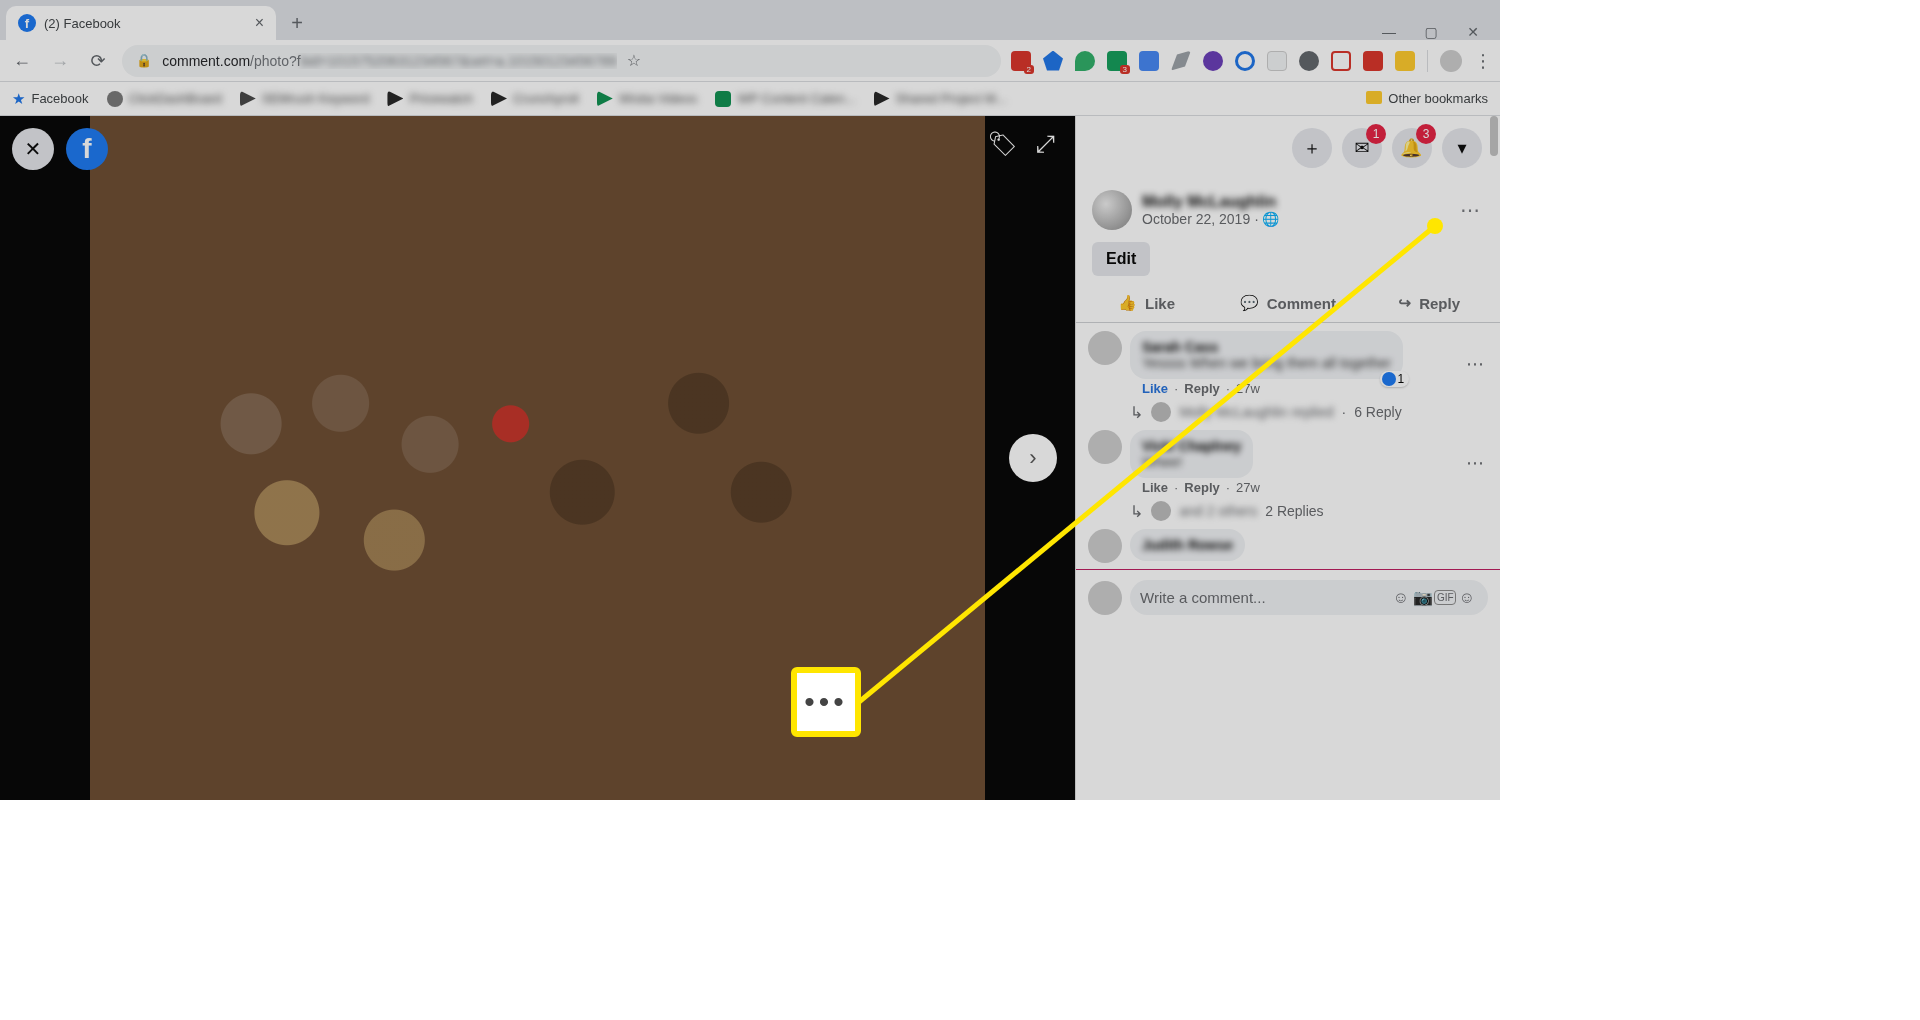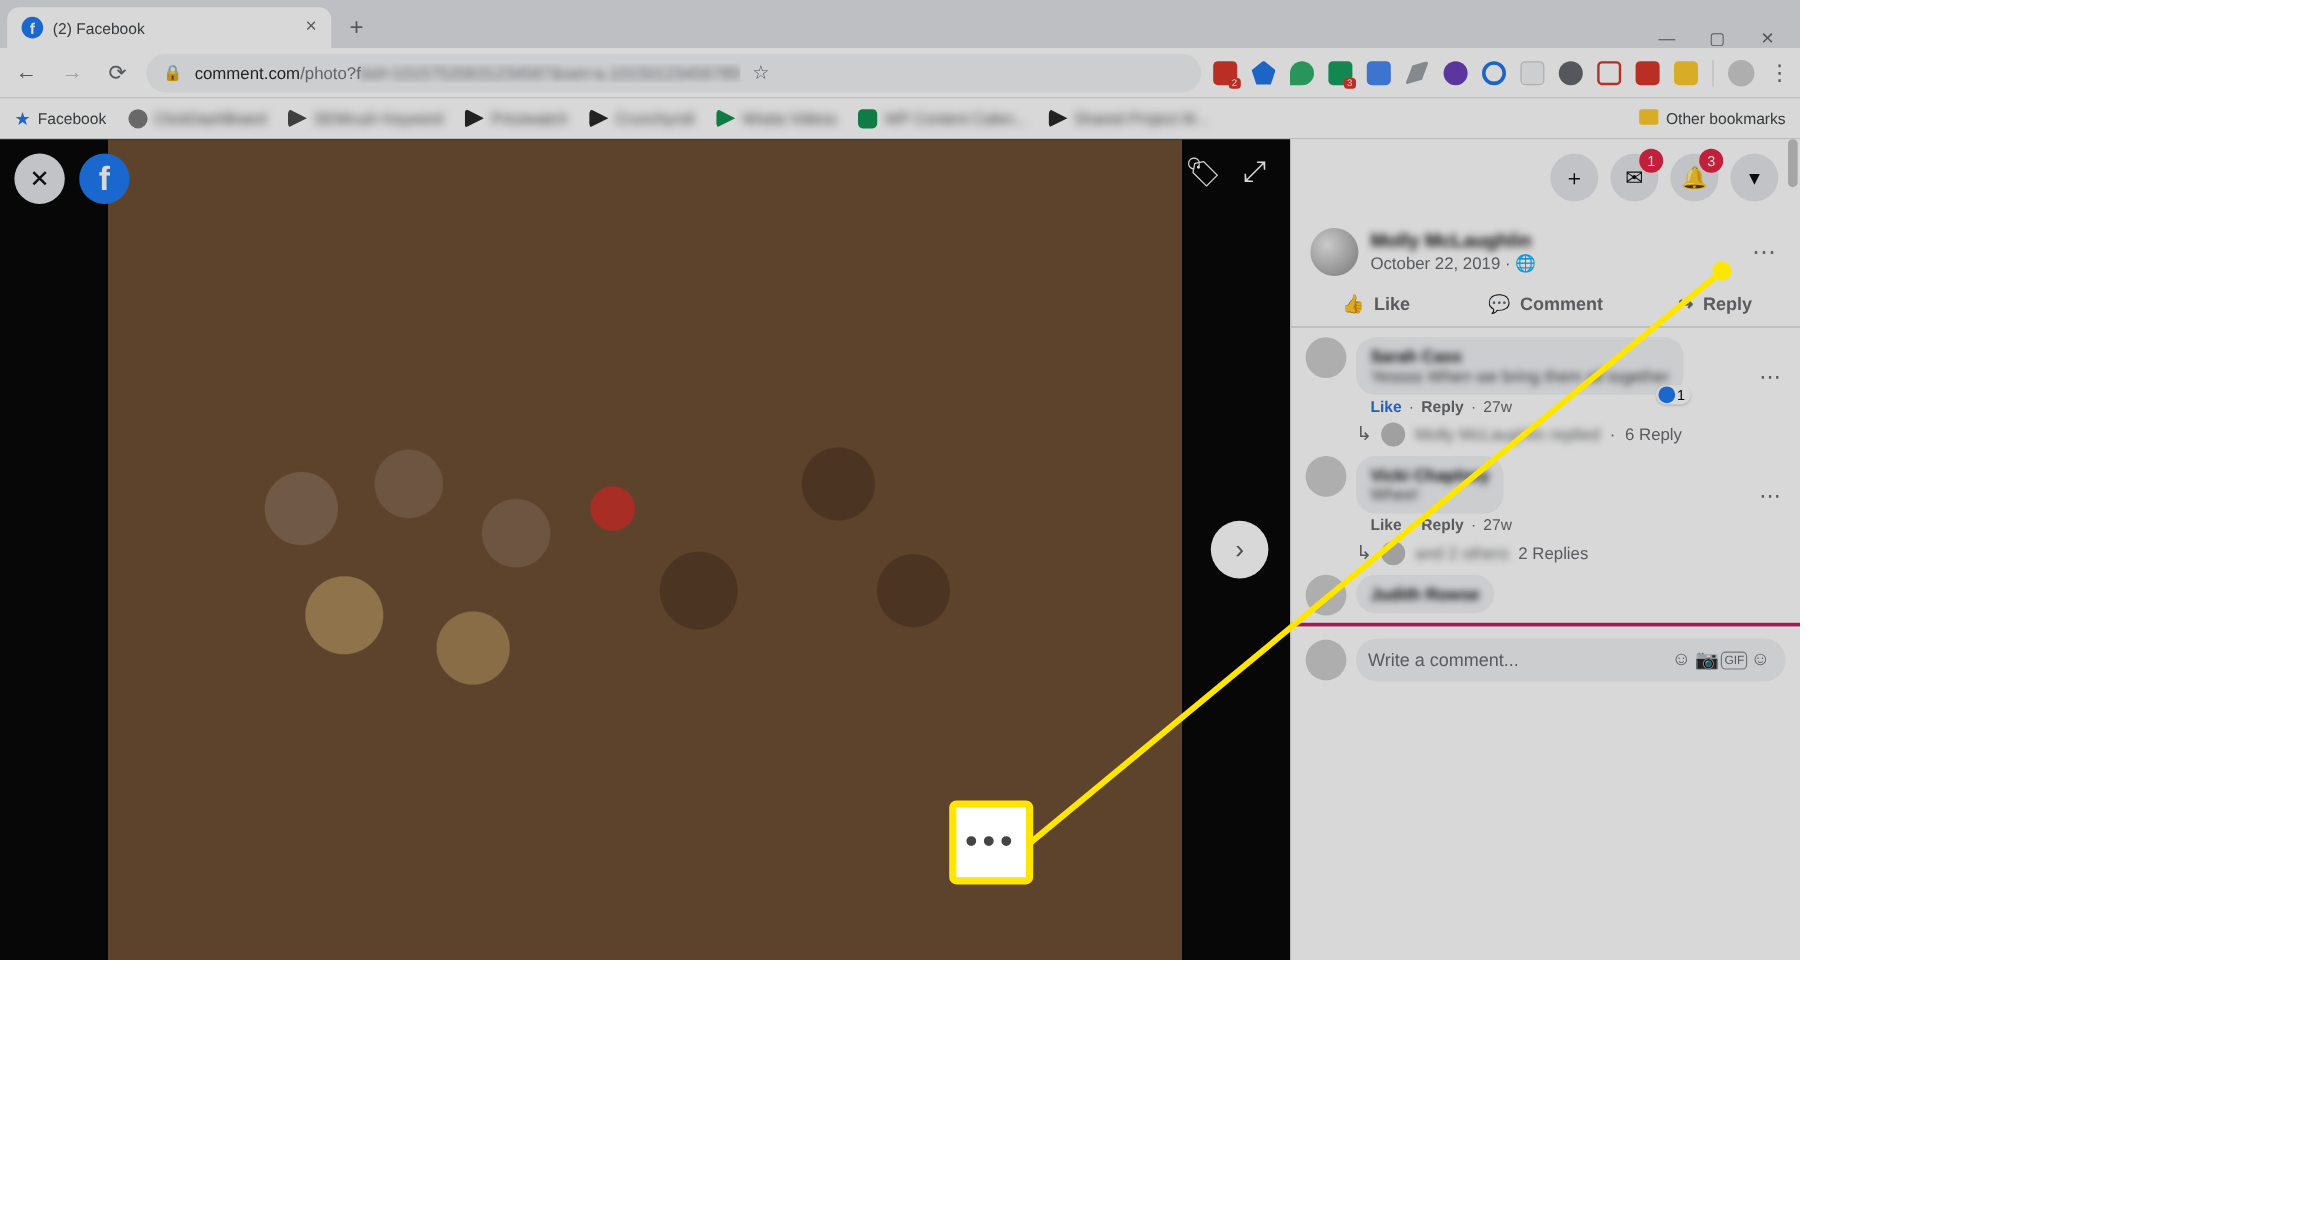--- a/index.html
+++ b/index.html
@@ -106,21 +106,21 @@
   .cactions b.link { color:#216fdb; }
   .cdots { color:#65676b; font-size:18px; cursor:pointer; align-self:center; padding:0 4px; }
   .like-pill { position:absolute; right:-6px; bottom:-8px; background:#fff; border-radius:10px; box-shadow:0 1px 2px rgba(0,0,0,.2); padding:1px 5px 1px 2px; font-size:12px; display:flex; align-items:center; gap:2px; }
   .like-pill .mini { width:14px; height:14px; border-radius:50%; background:#1877f2; }
 
   .reply-line { display:flex; align-items:center; gap:8px; padding-left:42px; font-size:14px; color:#65676b; margin-bottom:8px; cursor:pointer; }
   .reply-line .rav { width:20px; height:20px; border-radius:50%; background:#bbb; }
   .reply-arrow { color:#65676b; font-size:16px; }
   .reply-blur { filter:blur(3px); }
 
-  .composer { display:flex; align-items:center; gap:8px; padding:10px 12px; border-top:3px solid #be185d; }
+  .composer { display:flex; align-items:center; gap:8px; padding:10px 12px; border-top:1px solid #be185d; }
   .composer .cav2 { width:34px; height:34px; border-radius:50%; background:#ccc; }
   .cinput { flex:1; background:#f0f2f5; border-radius:18px; padding:8px 10px; display:flex; align-items:center; color:#65676b; font-size:15px; }
   .cinput .ph { flex:1; }
   .cinput .ci { width:22px; text-align:center; font-size:16px; cursor:pointer; }
 
   
   .callout-box { position:absolute; z-index:70; border:6px solid #ffe600; background:#fff; border-radius:6px; width:70px; height:70px; display:flex; align-items:center; justify-content:center; font-size:30px; letter-spacing:4px; color:#444; }
   .callout-line { position:absolute; z-index:60; pointer-events:none; }
   .callout-dot { position:absolute; width:16px; height:16px; border-radius:50%; background:#ffe600; z-index:70; }
 </style>
@@ -253,20 +253,21 @@
       <div class="avatar"></div>
       <div class="ph-text">
         <div class="author">Molly McLaughlin</div>
         <div class="meta">
           <span>October 22, 2019</span> · <span>🌐</span>
         </div>
       </div>
       <div class="dots">⋯</div>
     </div>
 
+    <div><span class="edit-chip">Edit</span></div>
 
 
     <div class="action-row">
       <div class="act">
           <span>👍</span>
           <span>Like</span>
         </div>
       <div class="act">
           <span>💬</span>
           <span>Comment</span>

